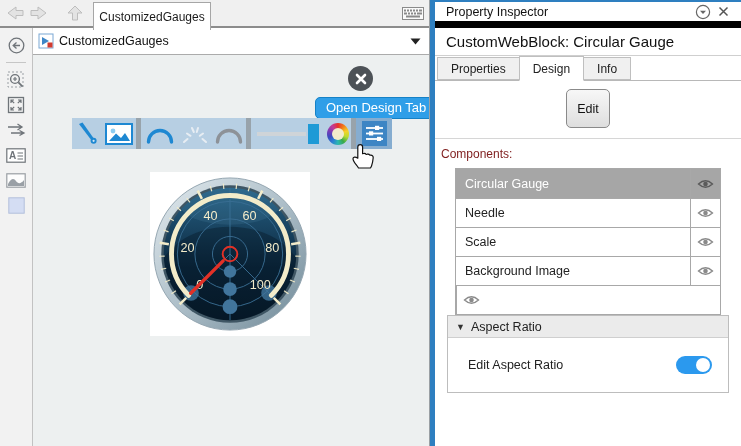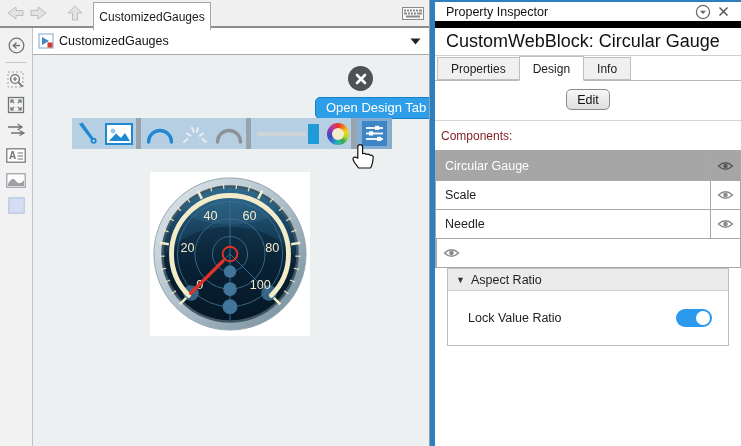--- a/index.html
+++ b/index.html
@@ -39,29 +39,29 @@
   .cursor-overlay { position:absolute; left:318px; top:88px; z-index:5; pointer-events:none; }
 
   
   .vdivider { width:6px; background:linear-gradient(to right,#9aa0a4 0,#9aa0a4 1px,#2e7fc0 1px,#2e7fc0 6px); }
 
   
   .inspector { width:306px; background:#fff; border-top:2px solid #2e7fc0; display:flex; flex-direction:column; }
   .pi-title { height:26px; display:flex; align-items:center; padding:0 8px 0 11px; border-bottom:7px solid #000000; }
   .pi-title .t { flex:1; font-size:12.5px; color:#111; }
   .pi-ico { width:20px; height:18px; display:flex; align-items:center; justify-content:center; }
-  .pi-subtitle { height:28px; line-height:27px; padding:0 11px; border-bottom:1px solid #cfcfcf; font-size:18px; color:#111; }
+  .pi-subtitle { height:28px; line-height:27px; padding:0 11px; border-bottom:1px solid #cfcfcf; font-size:15px; color:#111; }
   .pi-tabs { height:25px; display:flex; align-items:flex-end; padding-left:2px; border-bottom:1px solid #b8b8b8; background:#fff; }
   .pi-tab { height:23px; line-height:22px; padding:0 13px; background:#f0f0f0; border:1px solid #bfbfbf; margin-right:-1px; font-size:12px; color:#222; cursor:pointer; }
   .pi-tab.active { background:#fff; height:25px; line-height:24px; border-bottom:1px solid #fff; margin-bottom:-1px; z-index:1; }
   .pi-content { flex:1; padding-top:8px; overflow:hidden; }
-  .edit-btn { display:block; margin:0 auto; min-width:40px; height:21px; padding:0 10px; font-family:"Liberation Sans",sans-serif; font-size:12.5px; color:#111; background:linear-gradient(#f7f7f7,#dedede); border:1px solid #8a8a8a; border-radius:5px; cursor:pointer; }
+  .edit-btn { display:block; margin:0 auto; min-width:40px; height:39px; padding:0 10px; font-family:"Liberation Sans",sans-serif; font-size:12.5px; color:#111; background:linear-gradient(#f7f7f7,#dedede); border:1px solid #8a8a8a; border-radius:5px; cursor:pointer; }
   .pi-sep { border:none; border-top:1px solid #d6d6d6; margin:10px 0 8px 0; }
   .label-line { margin:0 0 7px 6px; font-size:12px; color:#7f1d1d; }
-  .comp-list { margin:0 0; border:1px solid #a8a8a8; }
+  .comp-list { margin:0 20px; border:1px solid #a8a8a8; }
   .comp-row { height:29px; display:flex; align-items:stretch; border-top:1px solid #a8a8a8; background:#fff; cursor:pointer; }
   .comp-row:first-child { border-top:none; }
   .comp-row .cl { flex:1; display:flex; align-items:center; padding-left:9px; font-size:12.5px; color:#222; }
   .comp-row .eye { width:30px; border-left:1px solid #a8a8a8; display:flex; align-items:center; justify-content:center; }
   .comp-row.selected { background:#a6a6a6; }
   .comp-row.selected .cl { color:#fff; }
   .settings-label { margin:12px 0 6px 13px; font-size:12.5px; color:#333; }
   .aspect-box { margin:0 12px; border:1px solid #bdbdbd; }
   .aspect-head { height:22px; background:#ebebeb; border-bottom:1px solid #cfcfcf; display:flex; align-items:center; padding-left:8px; font-size:12.5px; color:#222; cursor:pointer; }
   .aspect-head .caret { font-size:9px; margin-right:6px; color:#333; }
@@ -384,30 +384,39 @@
         <div class="comp-row selected">
           <span class="cl">Circular Gauge</span>
           <span class="eye">
             <svg width="17" height="12" viewBox="0 0 17 12">
                 <path d="M1.5 6 Q8.5 -0.5 15.5 6 Q8.5 12.5 1.5 6 Z" fill="none" stroke="#5a5a5a" stroke-width="1.4"></path>
                 <circle cx="8.5" cy="6" r="2.3" fill="#5a5a5a"></circle>
               </svg>
           </span>
         </div>
         <div class="comp-row">
+          <span class="cl">Needle</span>
+          <span class="eye">
+            <svg width="17" height="12" viewBox="0 0 17 12">
+                <path d="M1.5 6 Q8.5 -0.5 15.5 6 Q8.5 12.5 1.5 6 Z" fill="none" stroke="#8a8a8a" stroke-width="1.4"></path>
+                <circle cx="8.5" cy="6" r="2.3" fill="#8a8a8a"></circle>
+              </svg>
+          </span>
+        </div>
+        <div class="comp-row">
           <span class="cl">Scale</span>
           <span class="eye">
             <svg width="17" height="12" viewBox="0 0 17 12">
                 <path d="M1.5 6 Q8.5 -0.5 15.5 6 Q8.5 12.5 1.5 6 Z" fill="none" stroke="#8a8a8a" stroke-width="1.4"></path>
                 <circle cx="8.5" cy="6" r="2.3" fill="#8a8a8a"></circle>
               </svg>
           </span>
         </div>
         <div class="comp-row">
-          <span class="cl">Needle</span>
+          <span class="cl">Background Image</span>
           <span class="eye">
             <svg width="17" height="12" viewBox="0 0 17 12">
                 <path d="M1.5 6 Q8.5 -0.5 15.5 6 Q8.5 12.5 1.5 6 Z" fill="none" stroke="#8a8a8a" stroke-width="1.4"></path>
                 <circle cx="8.5" cy="6" r="2.3" fill="#8a8a8a"></circle>
               </svg>
           </span>
         </div>
         <div class="comp-row">
           <span class="eye">
             <svg width="17" height="12" viewBox="0 0 17 12">
@@ -418,21 +427,21 @@
         </div>
       </div>
 
 
       <div class="aspect-box">
         <div class="aspect-head">
           <span class="caret">▼</span>
           <span>Aspect Ratio</span>
         </div>
         <div class="aspect-body">
-          <span class="al">Lock Value Ratio</span>
+          <span class="al">Edit Aspect Ratio</span>
           <span class="toggle">
               <span class="knob"></span>
             </span>
         </div>
       </div>
     </div>
   </div>
 </div>
 
 </body></html>

